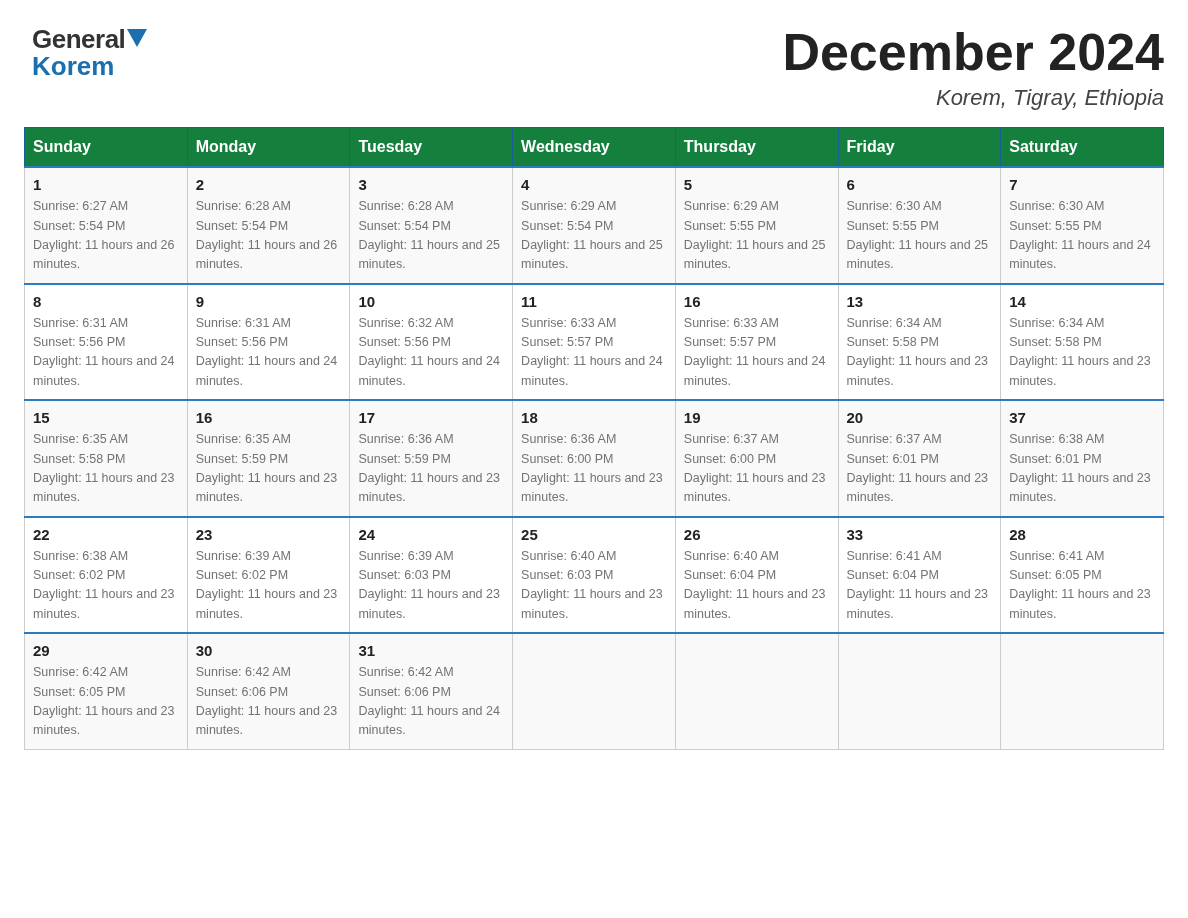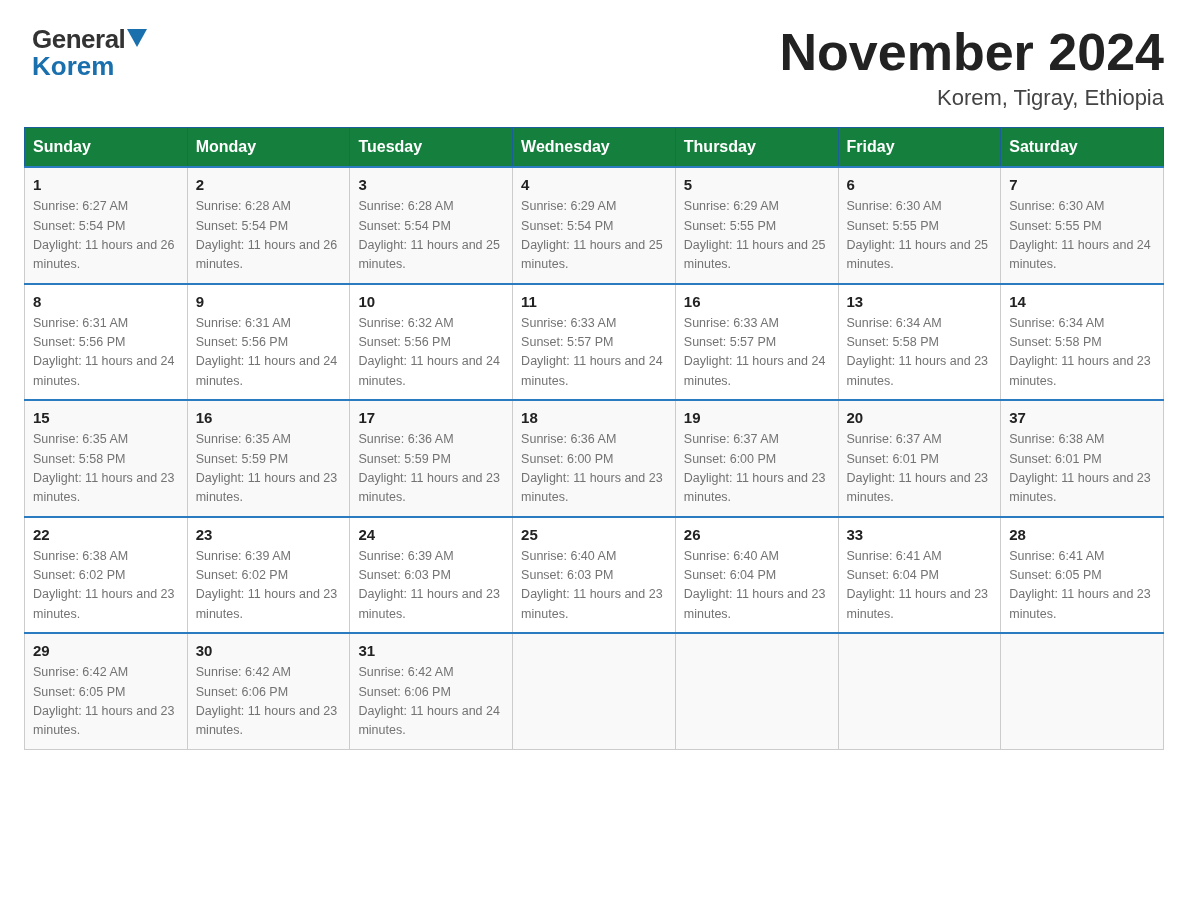--- a/index.html
+++ b/index.html
@@ -60,20 +60,21 @@
     .month-title {
       font-size: 52px;
       font-weight: bold;
       color: #222;
       line-height: 1.1;
     }
     .location-title {
       font-size: 22px;
       color: #444;
       margin-top: 4px;
+      font-style: italic;
     }
     table {
       width: 100%;
       border-collapse: collapse;
       table-layout: fixed;
     }
     thead th {
       background-color: #15803d;
       color: #fff;
       font-size: 16px;
@@ -122,21 +123,21 @@
   <div class="logo">
     <div class="logo-block">
       <div class="logo-top-row">
         <span class="logo-text-general">General</span>
         <span class="logo-triangle"></span>
       </div>
       <span class="logo-text-blue">Korem</span>
     </div>
   </div>
   <div class="title-block">
-    <div class="month-title">November 2024</div>
+    <div class="month-title">December 2024</div>
     <div class="location-title">Korem, Tigray, Ethiopia</div>
   </div>
 </div>
 
 <table>
   <thead>
     <tr>
     <th>Sunday</th>
         <th>Monday</th>
         <th>Tuesday</th>

